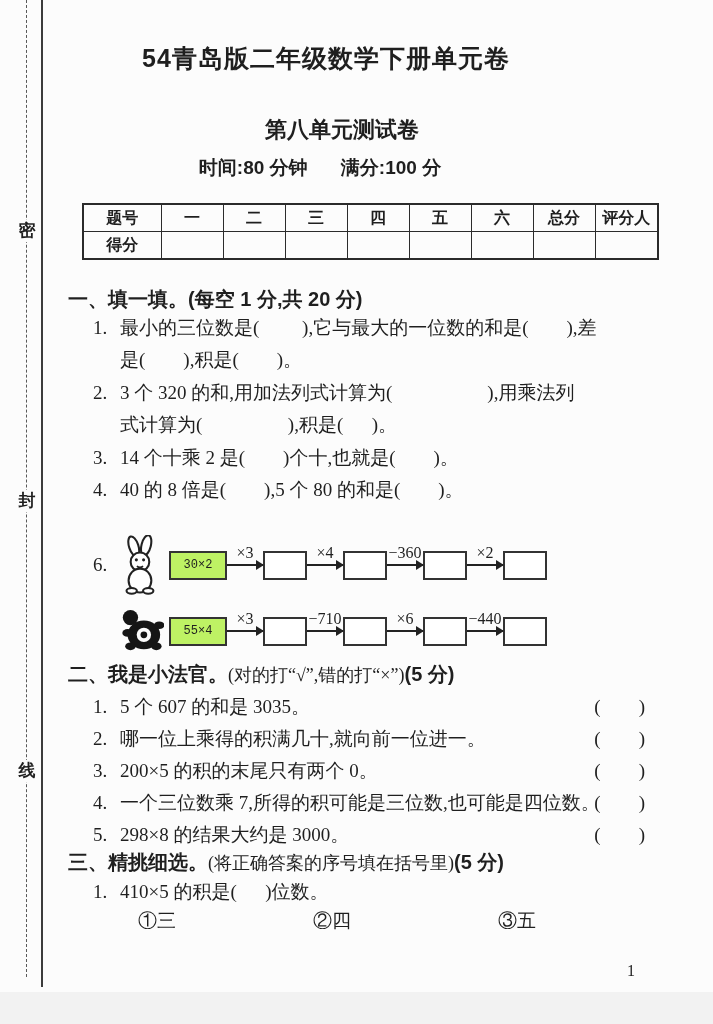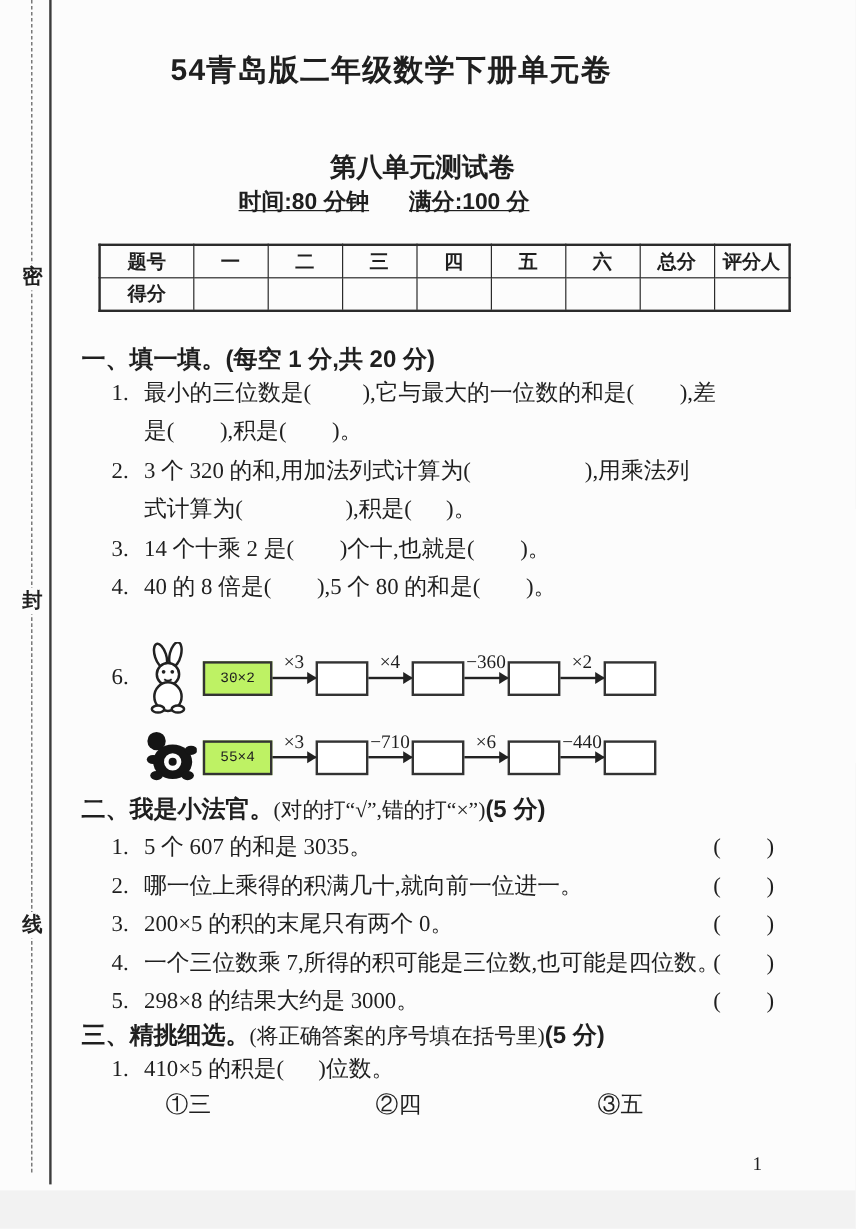--- a/index.html
+++ b/index.html
@@ -20,28 +20,28 @@
     position:absolute;left:17px;width:20px;text-align:center;
     font-family:"Liberation Sans", sans-serif;font-weight:700;font-size:17px;
     background:#fcfcfc;line-height:22px;
   }
   
   .title{
     position:absolute;top:36px;left:0;width:640px;margin:6px;text-align:center;
     font-family:"Liberation Sans", sans-serif;font-weight:700;font-size:25px;letter-spacing:1px;
   }
   .subtitle{
-    position:absolute;top:109px;left:0;width:640px;margin:16px;text-align:center;
+    position:absolute;top:109px;left:0;width:640px;margin:6px;text-align:center;
     font-family:Liberation Sans, sans-serif;font-weight:700;font-size:22px;padding-left:16px;
   }
   .info{
     position:absolute;top:155px;left:0;width:640px;text-align:center;
     font-family:"Liberation Sans", sans-serif;font-weight:700;font-size:19px;
   }
-  .info span{margin:0 14px;text-decoration:underline;}
+  .info span{margin:0 14px;}
   
   .score-table{
     position:absolute;left:82px;top:203px;width:577px;
     border-collapse:collapse;table-layout:fixed;
     border:2px solid #2b2b2b;
   }
   .score-table td{
     border:1px solid #2b2b2b;height:26px;text-align:center;vertical-align:middle;
     font-family:"Liberation Sans", sans-serif;font-weight:700;font-size:16px;padding:0;
   }

